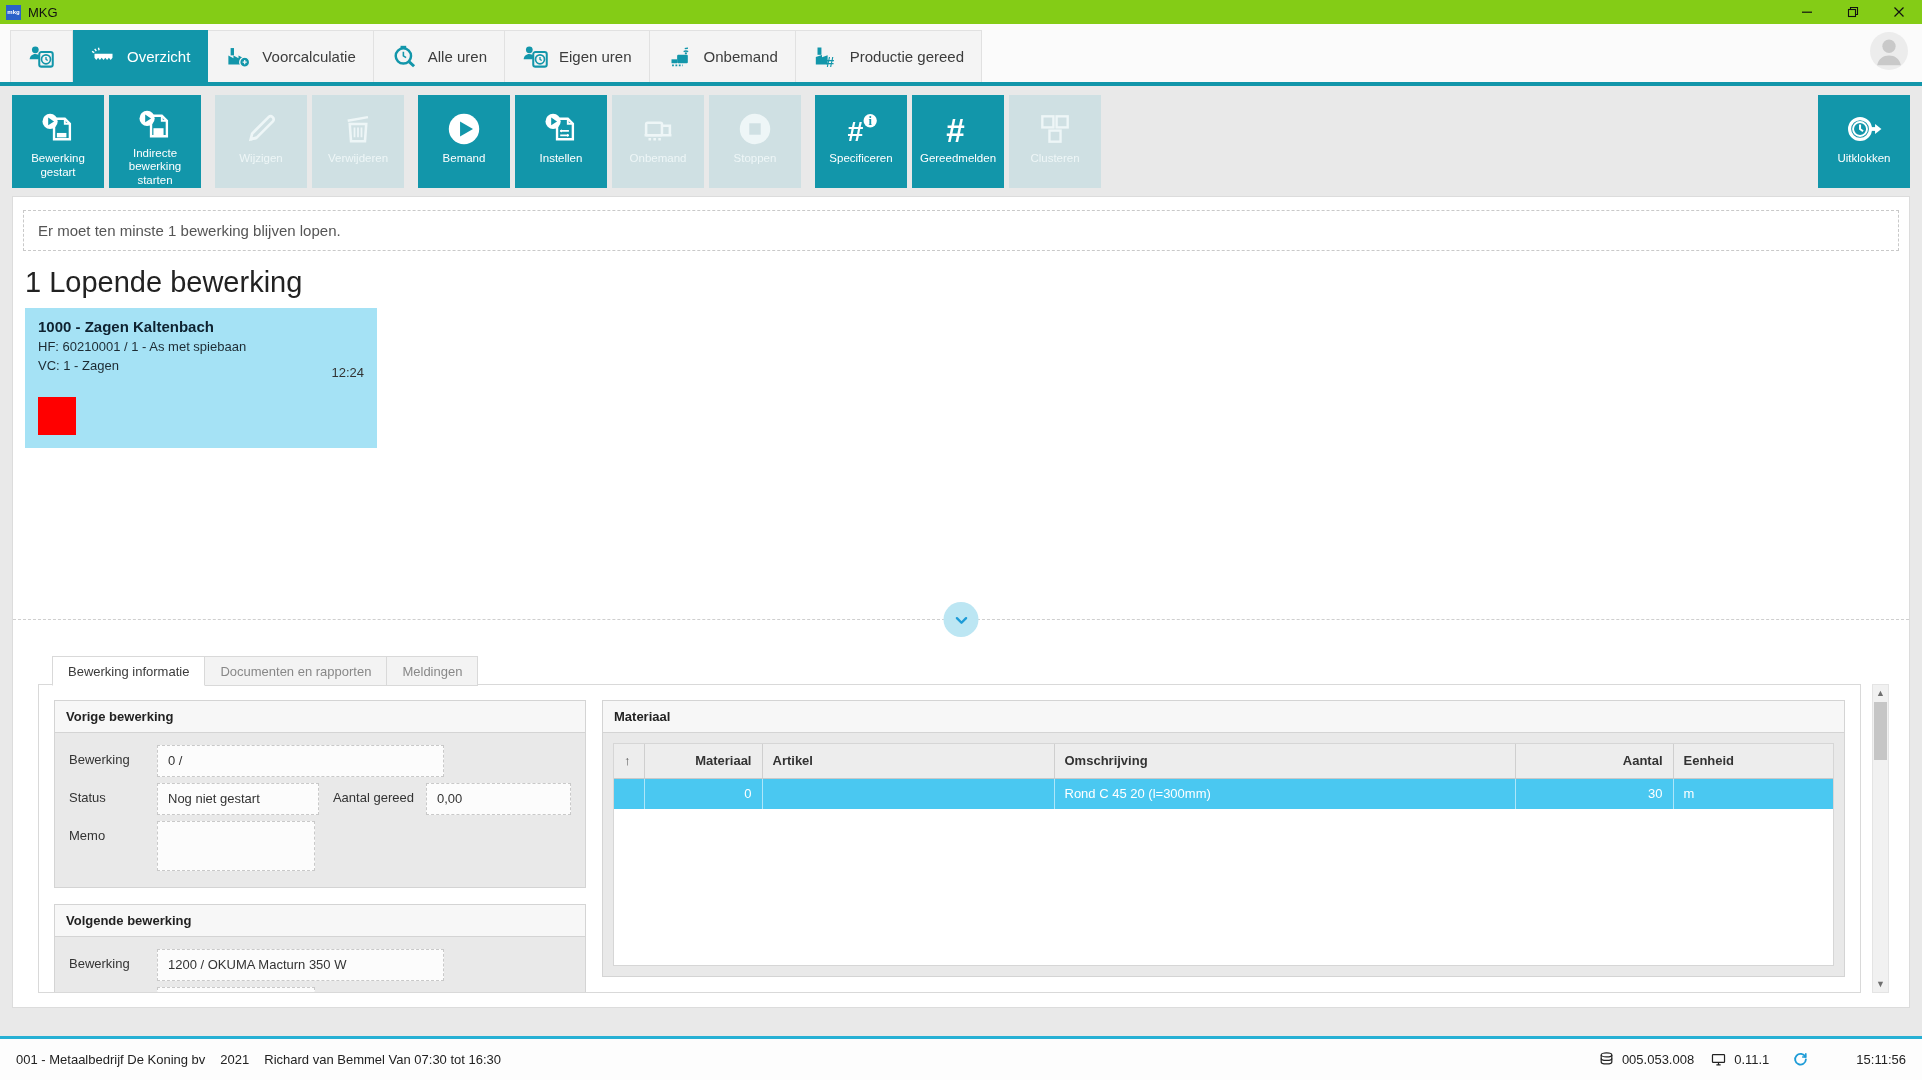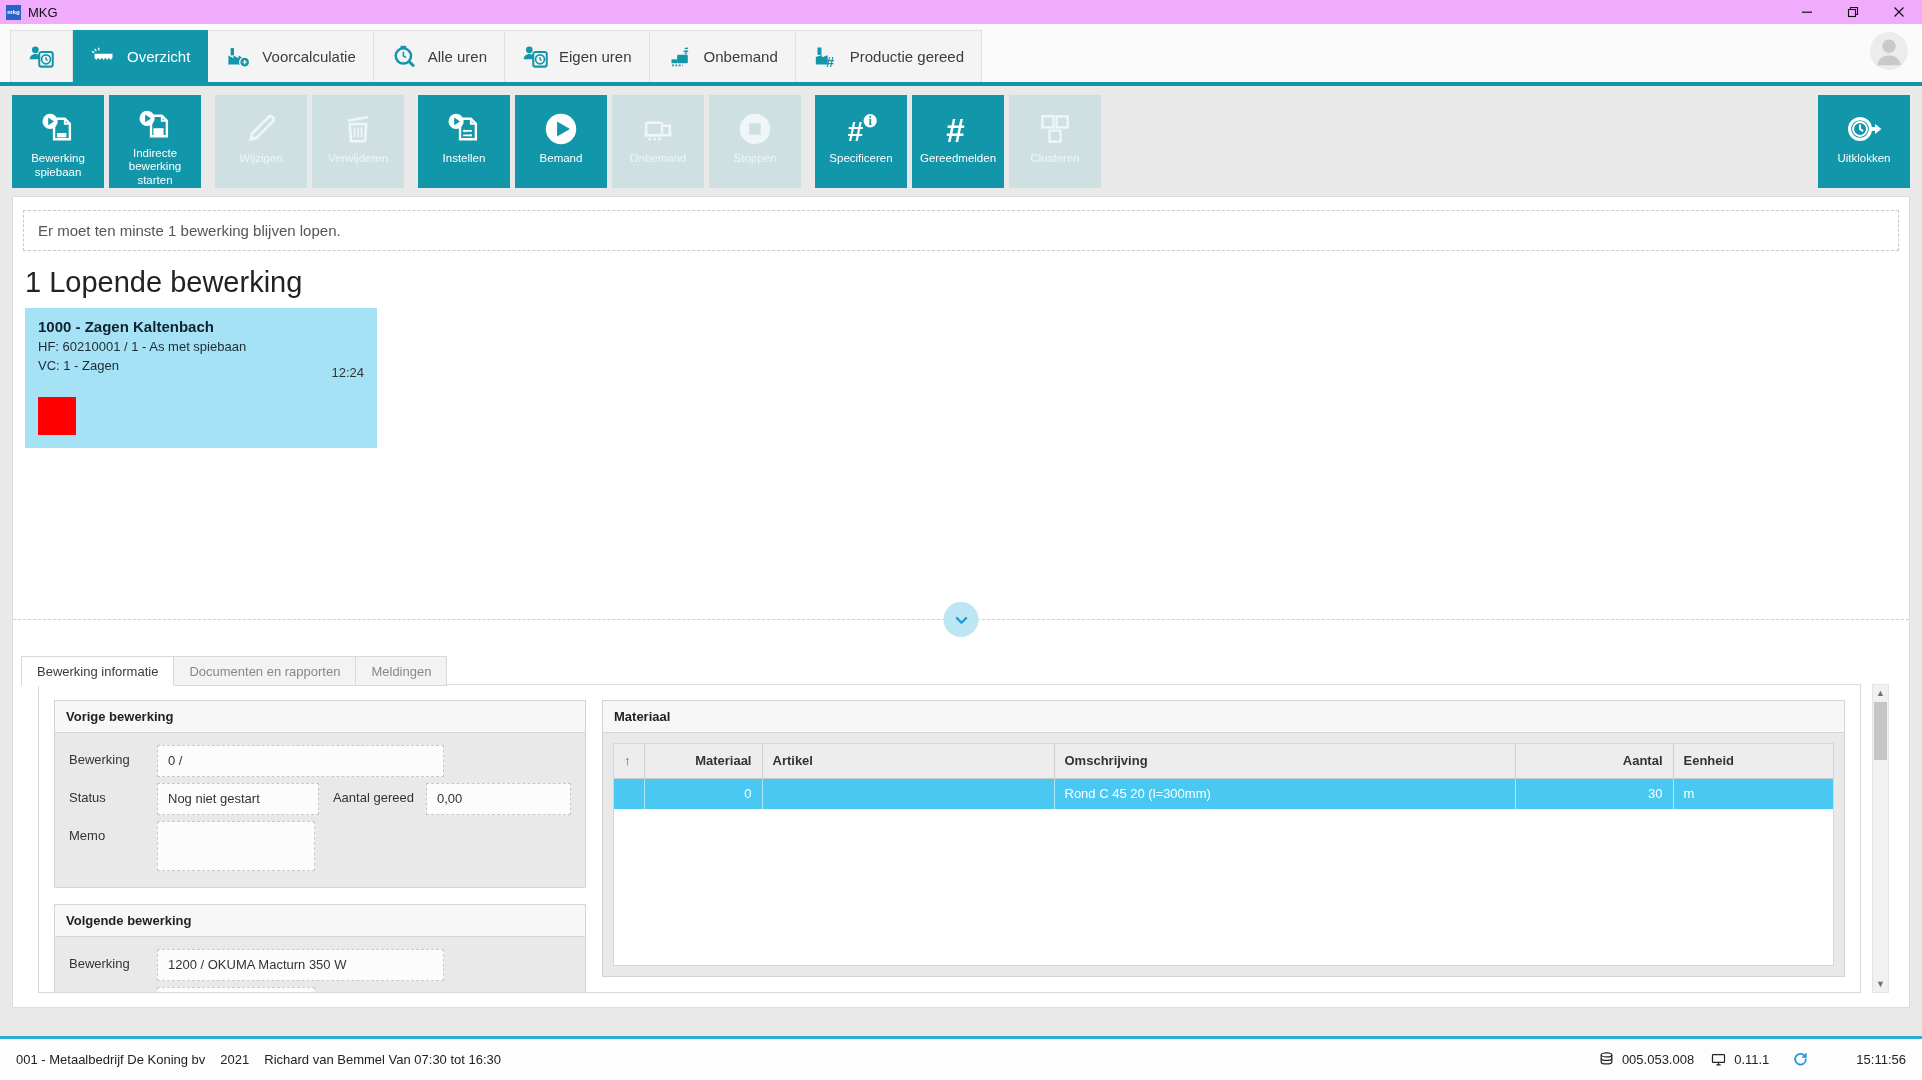--- a/index.html
+++ b/index.html
@@ -5,21 +5,21 @@
   * { margin:0; padding:0; box-sizing:border-box; }
   html,body { width:1922px; height:1080px; overflow:hidden; }
   body {
     position:relative; background:#e9e9e9;
     font-family:"Liberation Sans","DejaVu Sans",sans-serif;
     color:#222; -webkit-font-smoothing:antialiased;
   }
   svg { display:block; }
 
   
-  #titlebar { position:absolute; top:0; left:0; right:0; height:24px; background:#f0abfc; display:flex; align-items:center; }
+  #titlebar { position:absolute; top:0; left:0; right:0; height:24px; background:#84cc16; display:flex; align-items:center; }
   .app-icon { width:15px; height:15px; margin:0 7px 0 6px; background:#2b62c9; color:#fff; font-size:6px; font-weight:bold; display:flex; align-items:center; justify-content:center; }
   .title-text { font-size:13px; color:#111; }
   .win-controls { margin-left:auto; display:flex; height:100%; }
   .win-btn { width:46px; height:100%; display:flex; align-items:center; justify-content:center; cursor:pointer; }
 
   
   #navstrip { position:absolute; top:24px; left:0; right:0; height:62px; background:#fbfbfb; padding:0 0 4px 10px; display:flex; align-items:flex-end; }
   #navstrip::after { content:''; position:absolute; left:0; right:0; bottom:0; height:4px; background:#1296AA; }
   #nav-tabs { display:flex; height:52px; }
   .navtab { display:flex; align-items:center; gap:10px; padding:0 17px; background:#f4f4f4; border:1px solid #e1e1e1; border-bottom:none; color:#1296AA; cursor:pointer; }
@@ -52,21 +52,21 @@
   .job-card-title { font-size:15px; font-weight:bold; color:#0e2230; }
   .job-time { position:absolute; top:10px; right:13px; font-size:13px; color:#333;margin-top:47px; }
   .job-line { font-size:13px; color:#1d2b33; margin-top:4px; }
   .job-status { position:absolute; left:13px; bottom:13px; width:38px; height:38px; background:#ff0000; }
 
   .divider { position:absolute; left:0; right:0; top:422px; border-top:1px dashed #cfcfcf; }
   .chevron-btn { position:absolute; left:50%; top:405px; transform:translateX(-50%); width:35px; height:35px; border-radius:50%; background:#BCE6F3; display:flex; align-items:center; justify-content:center; cursor:pointer; z-index:2; }
   .chevron-btn svg { width:22px; height:22px; }
 
   
-  #detail-tabs { position:absolute; left:8px; top:459px; display:flex; z-index:2; }
+  #detail-tabs { position:absolute; left:39px; top:459px; display:flex; z-index:2; }
   .dtab { padding:7px 15px 6px 15px; font-size:13px; color:#888; background:#f3f3f3; border:1px solid #d9d9d9; margin-right:-1px; margin-bottom:-1px; cursor:pointer; }
   .dtab.active { background:#fff; color:#3a3a3a; border-bottom:1px solid #fff; position:relative; z-index:3; }
   #detail-box { position:absolute; left:25px; right:48px; top:487px; bottom:14px; background:#fff; border:1px solid #d9d9d9; padding:15px; overflow:hidden; display:flex; gap:16px; }
   .left-col { width:532px; flex:none; display:flex; flex-direction:column; gap:16px; }
   .right-col { flex:1; display:flex; flex-direction:column; }
 
   .groupbox { border:1px solid #d4d4d4; background:#e9e9e9; }
   .groupbox-header { background:#f7f7f7; border-bottom:1px solid #d4d4d4; padding:8px 11px; font-size:13px; font-weight:bold; color:#222; }
   .groupbox-body { padding:12px 14px 10px 14px; }
   .frow { display:flex; align-items:flex-start; margin-bottom:6px; }
@@ -232,21 +232,21 @@
         <div class="tbbtn">
           <span class="ic">
             <svg viewBox="0 0 24 24">
               <path d="M9.5 5.5h6.8l3.2 3.2v9.8H9.5z" fill="none" stroke="currentColor" stroke-width="1.5"></path>
               <path d="M16.3 5.5v3.2h3.2" fill="none" stroke="currentColor" stroke-width="1.2"></path>
               <rect x="11.3" y="14.5" width="6" height="2.8" fill="currentColor"></rect>
               <circle cx="7" cy="7.2" r="4.8" fill="currentColor"></circle>
               <path class="bg" d="M5.8 4.8l3.7 2.4-3.7 2.4z"></path>
             </svg>
           </span>
-          <div class="tbbtn-label">Bewerking spiebaan</div>
+          <div class="tbbtn-label">Bewerking gestart</div>
         </div>
         <div class="tbbtn">
           <span class="ic">
             <svg viewBox="0 0 24 24">
               <path d="M9.5 5.5h6.8l3.2 3.2v9.8H9.5z" fill="none" stroke="currentColor" stroke-width="1.5"></path>
               <path d="M16.3 5.5v3.2h3.2" fill="none" stroke="currentColor" stroke-width="1.2"></path>
               <rect x="11" y="13.4" width="6.4" height="4.4" fill="currentColor"></rect>
               <path d="M15 14.4l1.8 1.8m0-1.8L15 16.2" class="bgs" stroke-width="1"></path>
               <circle cx="7" cy="7.2" r="4.8" fill="currentColor"></circle>
               <path class="bg" d="M5.8 4.8l3.7 2.4-3.7 2.4z"></path>
@@ -273,38 +273,38 @@
               <path d="M5.5 6.8l12.8-2.3"></path>
             </svg>
           </span>
           <div class="tbbtn-label">Verwijderen</div>
         </div>
       </div>
       <div class="tbgroup">
         <div class="tbbtn">
           <span class="ic">
             <svg viewBox="0 0 24 24">
+              <circle cx="12" cy="12" r="9.6" fill="currentColor"></circle>
+              <path class="bg" d="M9.5 7.3l8.2 4.7-8.2 4.7z"></path>
+            </svg>
+          </span>
+          <div class="tbbtn-label">Bemand</div>
+        </div>
+        <div class="tbbtn">
+          <span class="ic">
+            <svg viewBox="0 0 24 24">
               <path d="M9.5 5.5h6.8l3.2 3.2v9.8H9.5z" fill="none" stroke="currentColor" stroke-width="1.5"></path>
               <path d="M16.3 5.5v3.2h3.2" fill="none" stroke="currentColor" stroke-width="1.2"></path>
               <path d="M11.5 13.2h5.5M11.5 16h5.5" stroke="currentColor" stroke-width="1.2" fill="none"></path>
               <path d="M11.2 13.2l1.4-1v2zM17.2 16l-1.4-1v2z" fill="currentColor"></path>
               <circle cx="7" cy="7.2" r="4.8" fill="currentColor"></circle>
               <path class="bg" d="M5.8 4.8l3.7 2.4-3.7 2.4z"></path>
             </svg>
           </span>
           <div class="tbbtn-label">Instellen</div>
-        </div>
-        <div class="tbbtn">
-          <span class="ic">
-            <svg viewBox="0 0 24 24">
-              <circle cx="12" cy="12" r="9.6" fill="currentColor"></circle>
-              <path class="bg" d="M9.5 7.3l8.2 4.7-8.2 4.7z"></path>
-            </svg>
-          </span>
-          <div class="tbbtn-label">Bemand</div>
         </div>
         <div class="tbbtn disabled">
           <span class="ic">
             <svg viewBox="0 0 24 24" fill="none" stroke="currentColor" stroke-width="1.6">
               <rect x="4.5" y="8" width="10" height="8" rx="1"></rect>
               <path d="M14.5 10h5v6h-5M3.5 16h17"></path>
               <path d="M6 18.5h8" stroke-dasharray="1.6 1.5"></path>
             </svg>
           </span>
           <div class="tbbtn-label">Onbemand</div>

